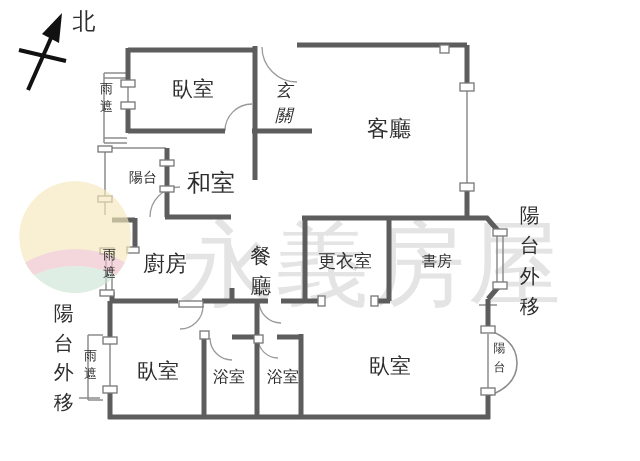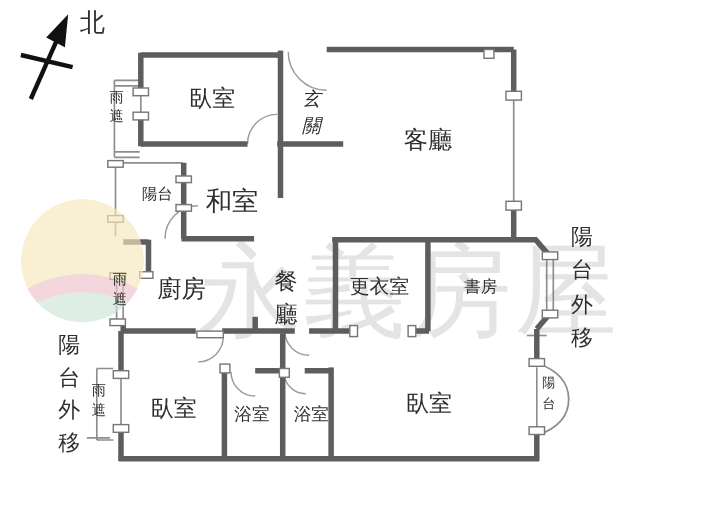--- a/index.html
+++ b/index.html
@@ -3,21 +3,21 @@
 <meta charset="utf-8">
 <style>
   html,body{margin:0;padding:0;background:#fff;}
   #plan{position:relative;width:640px;height:461px;background:#ffffff;overflow:hidden;
         font-family:"DejaVu Sans",sans-serif;}
   #plan svg{position:absolute;left:0;top:0;z-index:2;}
   .wm{position:absolute;left:180px;top:190px;z-index:1;font-size:93px;font-weight:500;
       letter-spacing:3px;color:#e4e4e4;white-space:nowrap;line-height:1.0;margin-top:28px;}
   .lbl{position:absolute;z-index:3;transform:translate(-50%,-50%);color:#2e2e2e;
        white-space:nowrap;line-height:1.1;}
-  .v{white-space:normal;word-break:break-all;text-align:center;line-height:1.45;width:1.08em;}
+  .v{white-space:normal;word-break:break-all;text-align:right;line-height:1.45;width:1.08em;}
 </style>
 </head>
 <body>
 
 <div id="plan">
 
   <div class="wm">永義房屋</div>
 
   <svg width="640" height="461" viewBox="0 0 640 461">
 

